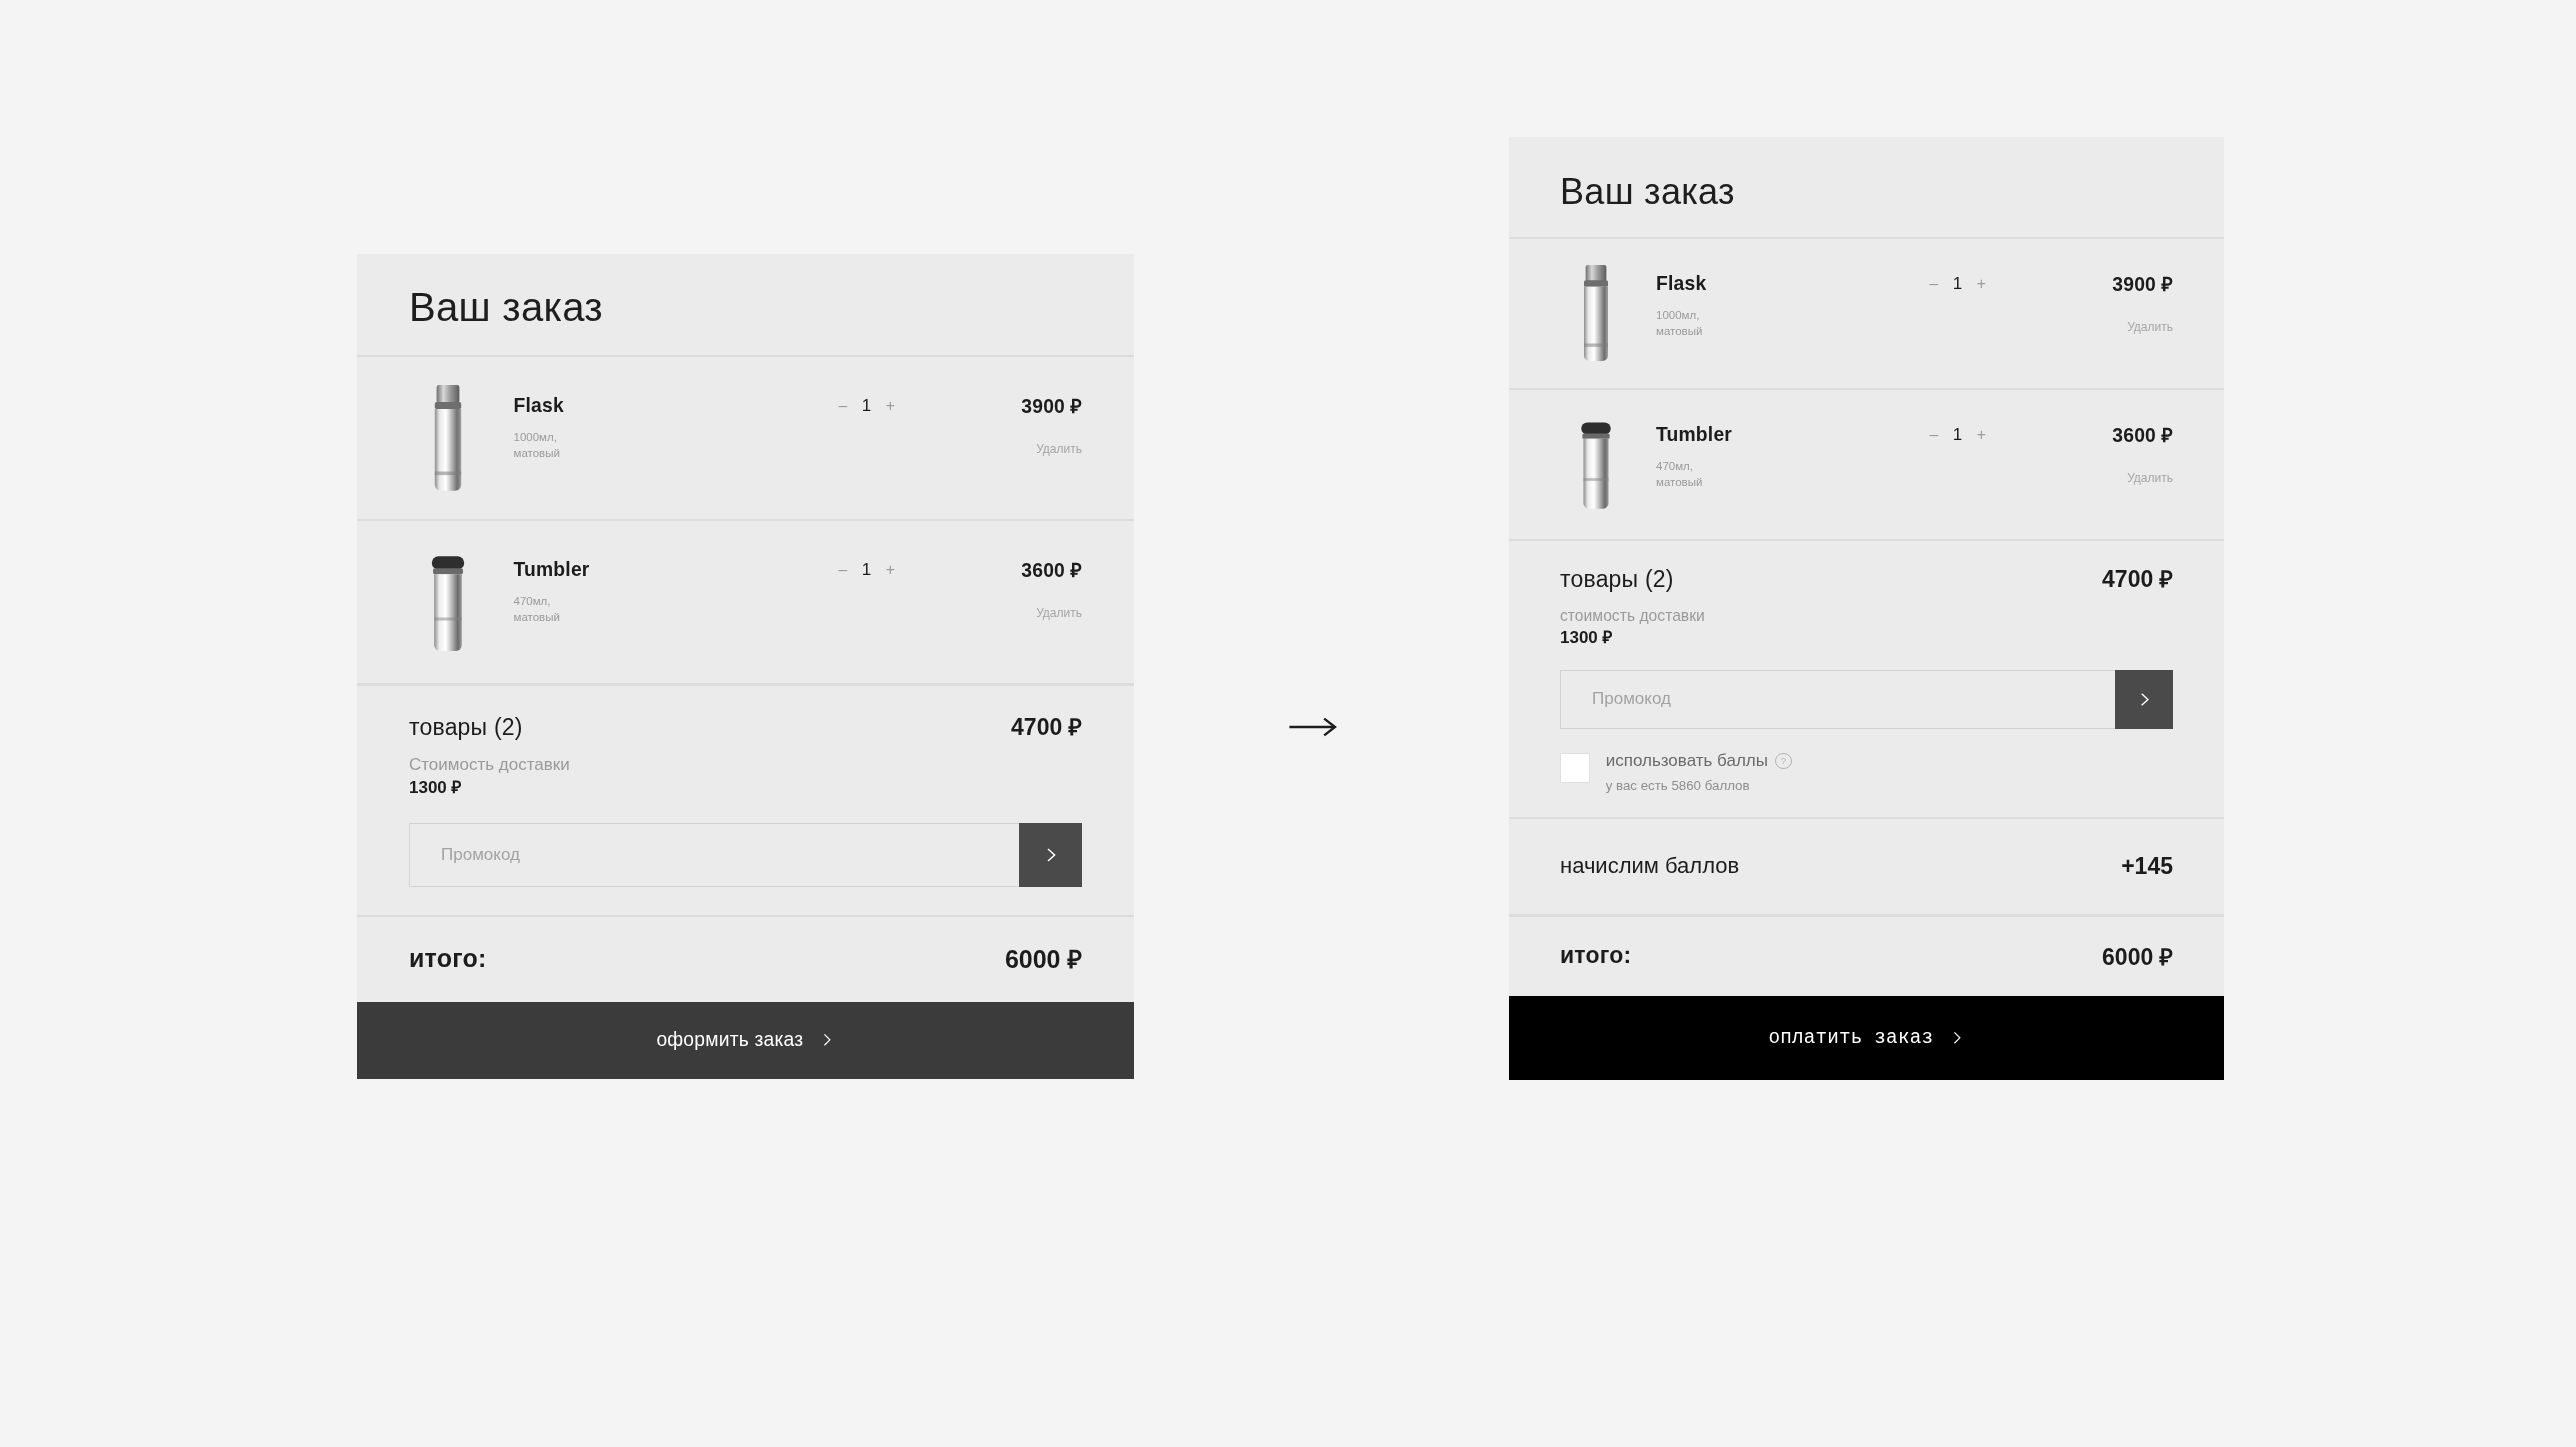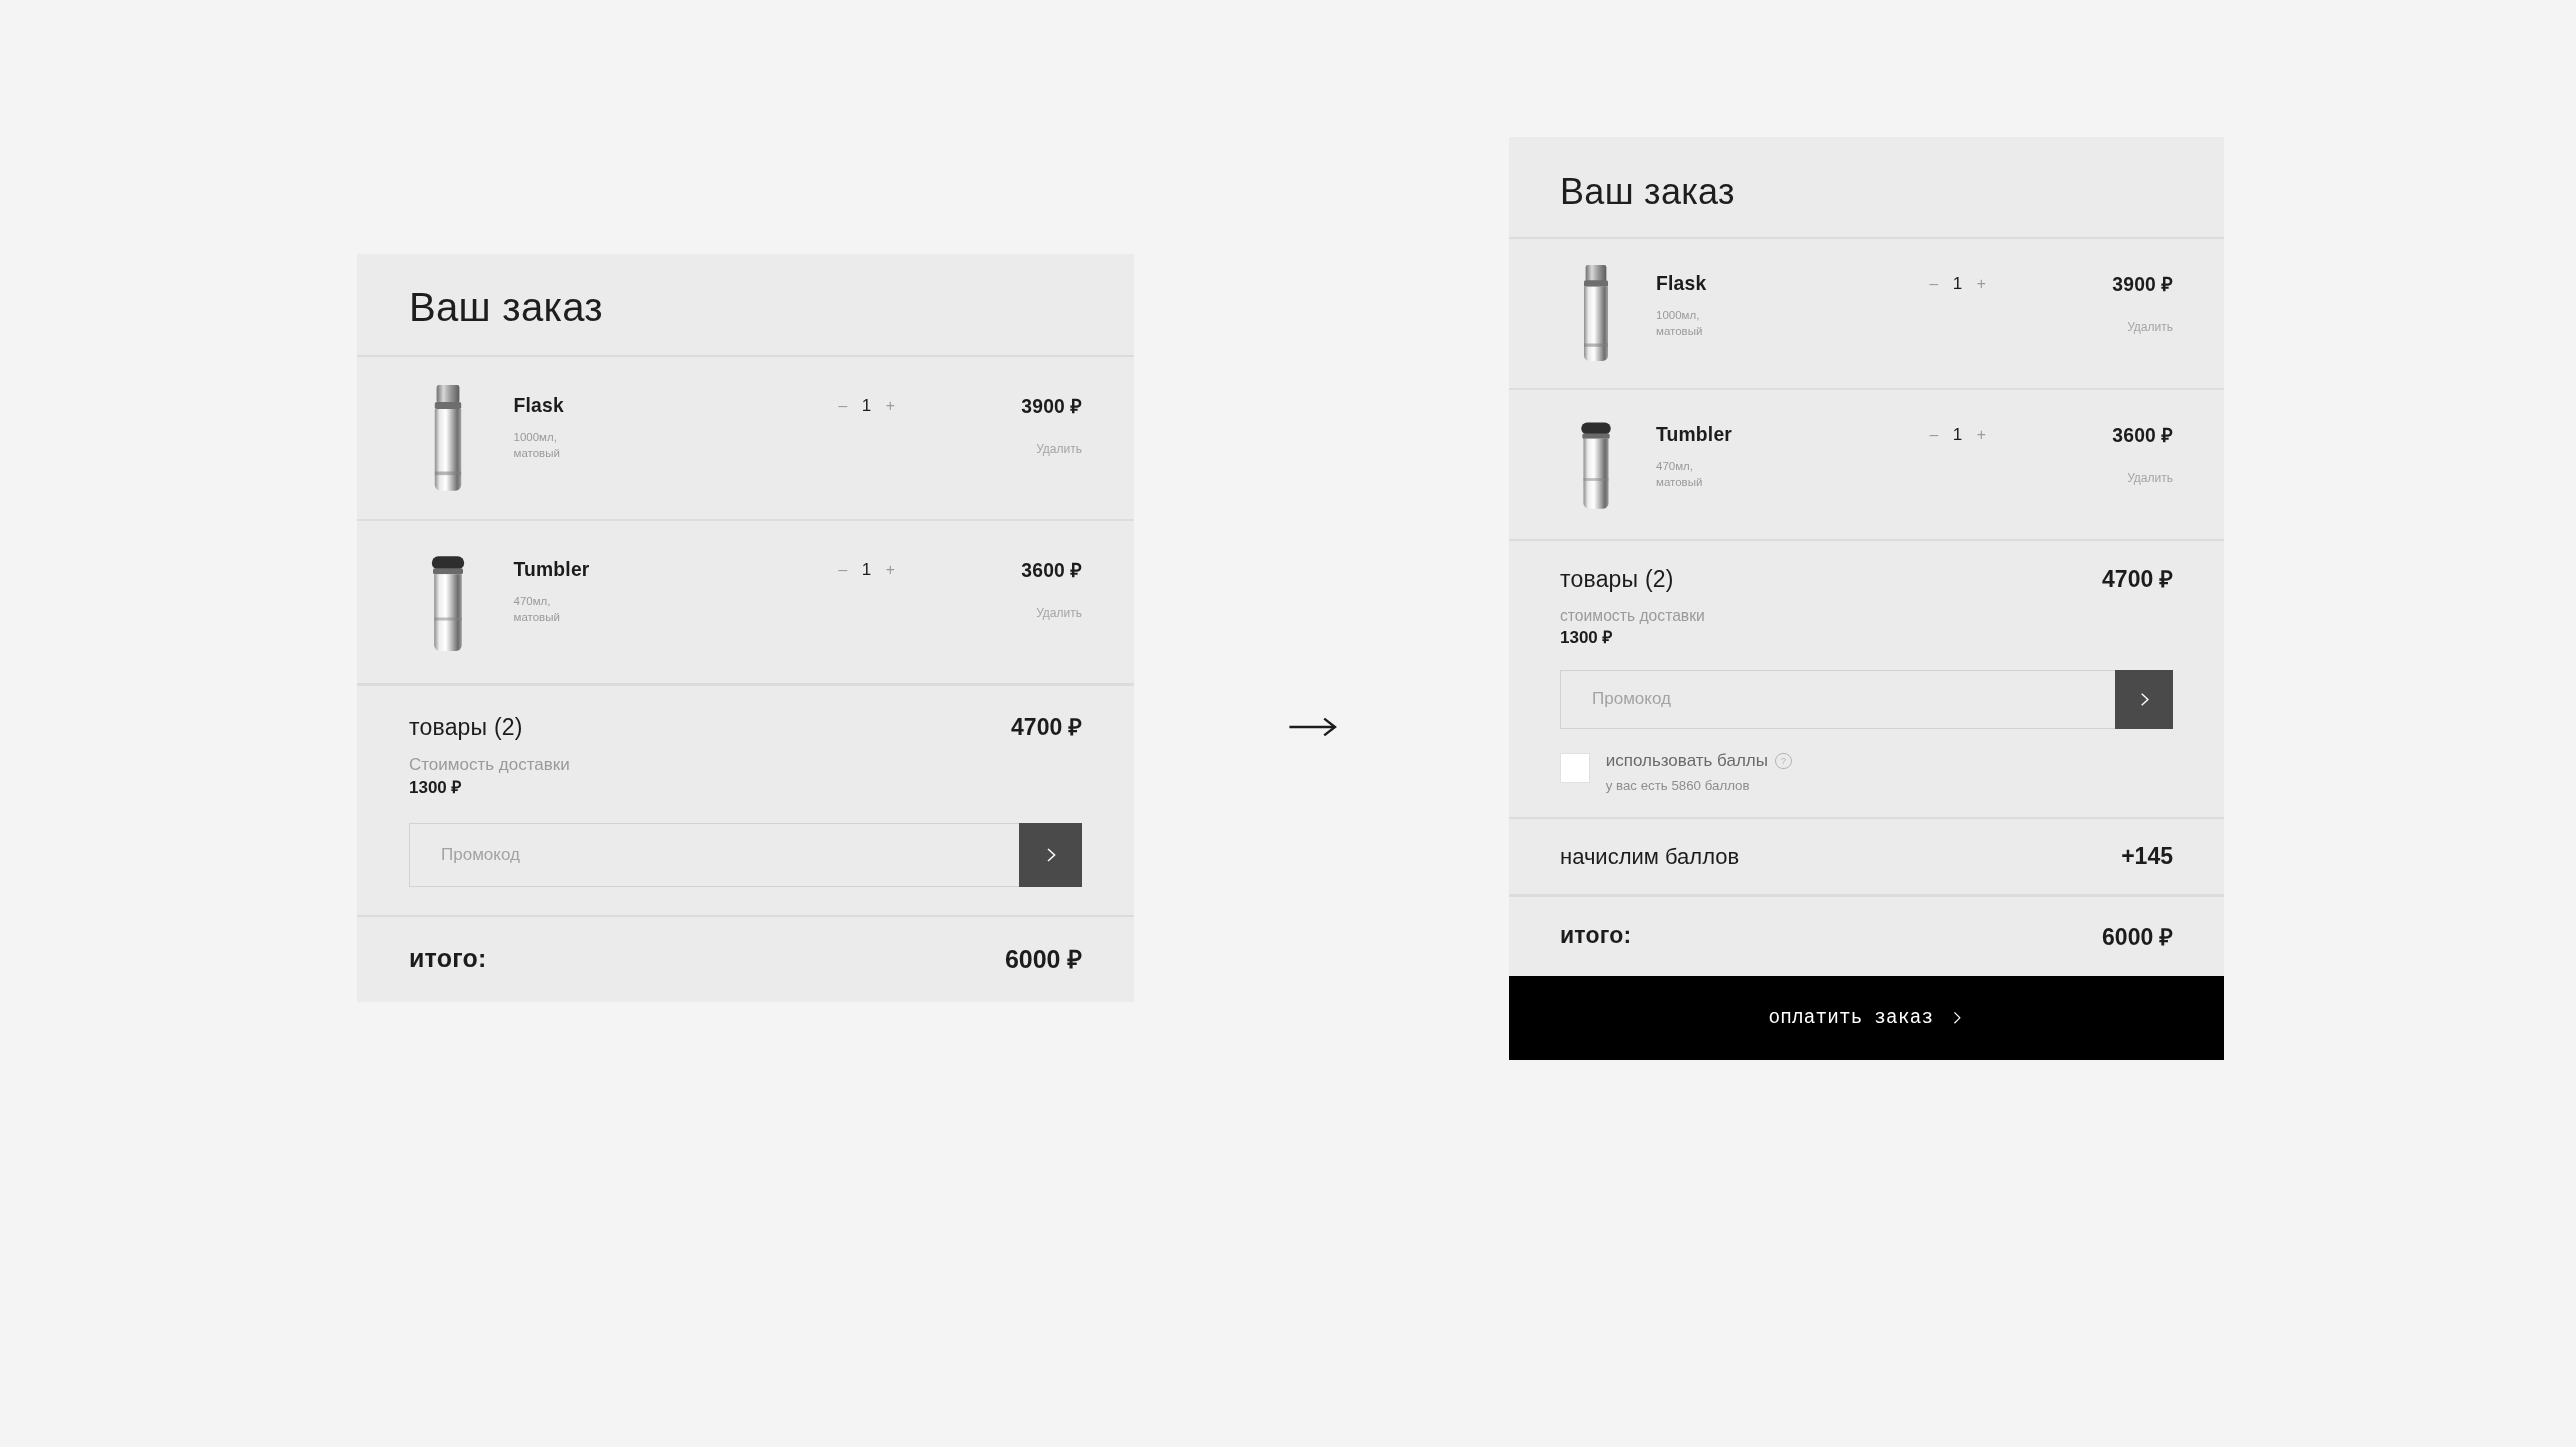--- a/index.html
+++ b/index.html
@@ -282,22 +282,22 @@
   .points-sub {
     font-size: 13.3px;
     color: #8e8e8e;
     margin-top: 7.2px;
   }
 
   
   .bonus-row {
     display: flex;
     justify-content: space-between;
-    align-items: flex-end;
-    padding: 24px 51px;
+    align-items: flex-start;
+    padding: 34px 51px;
     gap: 29px;
   }
   .bonus-label { font-size: 22px; color: #1c1c1c; }
   .bonus-value { font-size: 23px; font-weight: 700; color: #1c1c1c; }
 
   
   .final-row {
     display: flex;
     justify-content: space-between;
     align-items: center;
@@ -443,20 +443,26 @@
         </div>
       </div>
     </div>
     <div class="divider"></div>
 
     <div class="final-row">
       <span class="final-label">итого:</span>
       <span class="final-value">6000 ₽</span>
     </div>
 
+    <div class="cta cta-dark">
+      <span>оформить заказ</span>
+      <svg width="15.7" height="15.7" viewBox="0 0 26 26">
+        <path d="M9 4 L18 13 L9 22" fill="none" stroke="#ffffff" stroke-width="2"></path>
+      </svg>
+    </div>
   </div>
 
   <div class="arrow-between">
     <svg width="54" height="28" viewBox="0 0 90 46">
       <line x1="4" y1="23" x2="78" y2="23" stroke="#1c1c1c" stroke-width="4"></line>
       <path d="M62 9 L80 23 L62 37" fill="none" stroke="#1c1c1c" stroke-width="4"></path>
     </svg>
   </div>
 
   <div class="card card-right">

